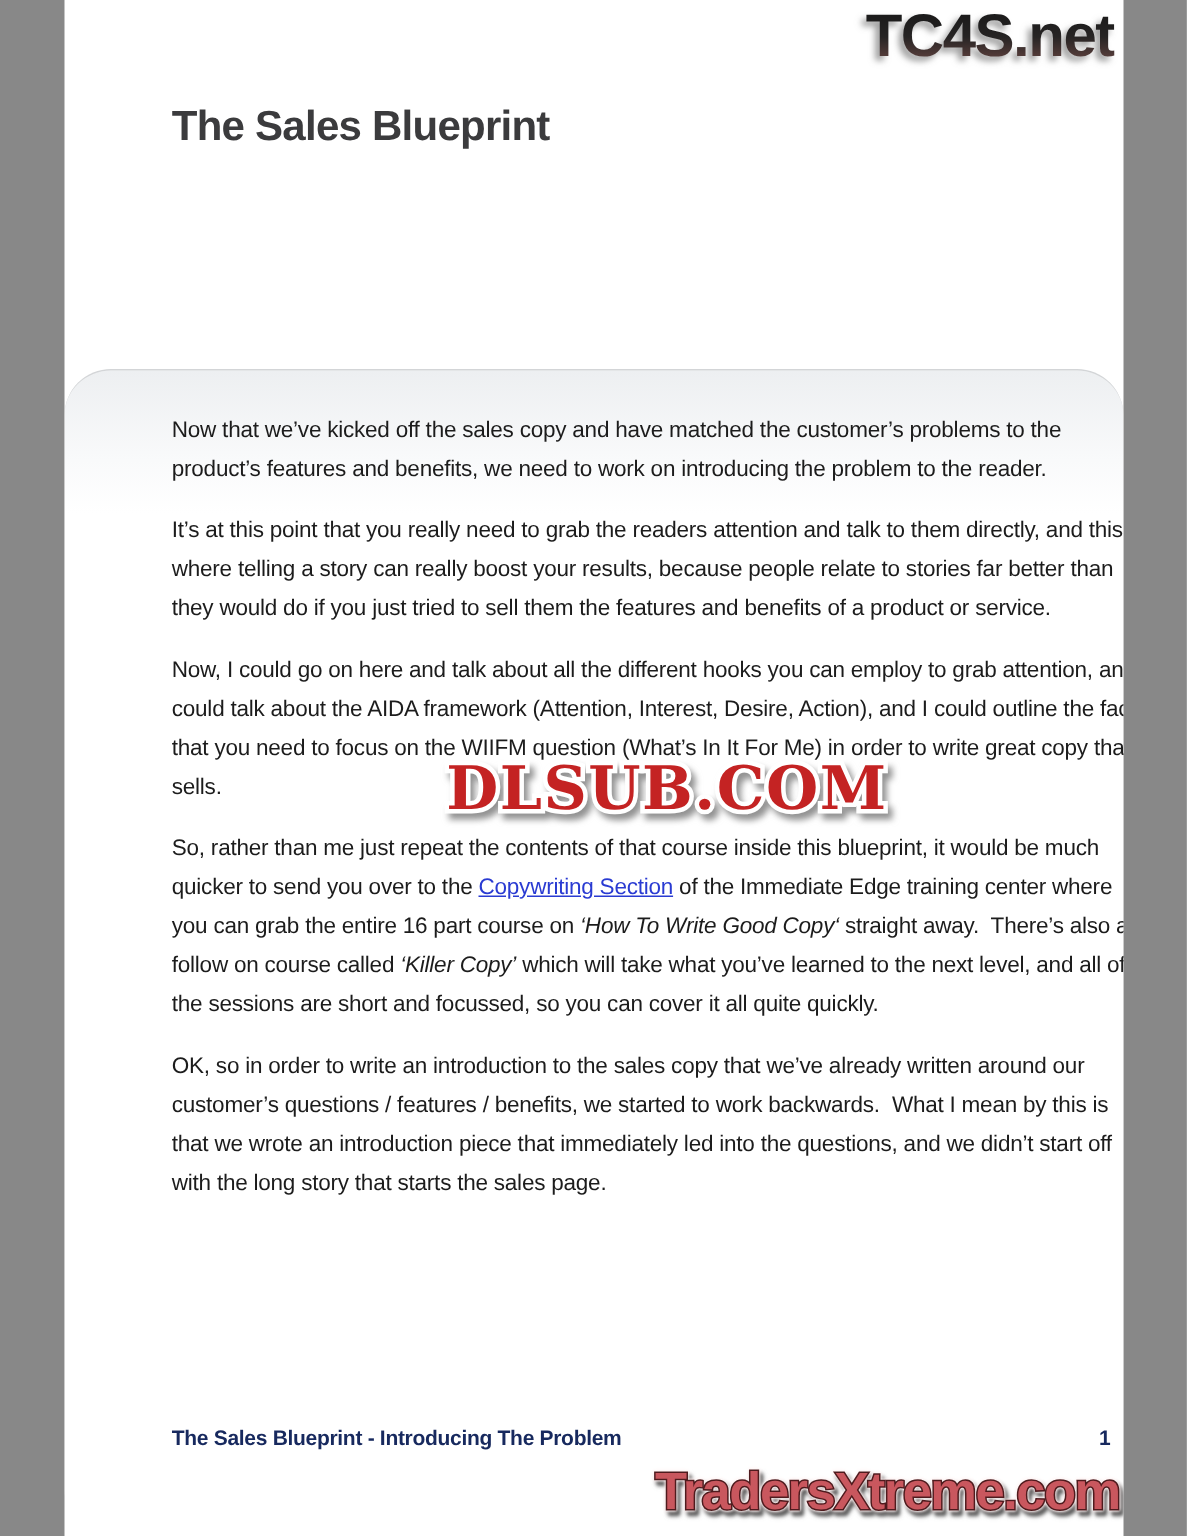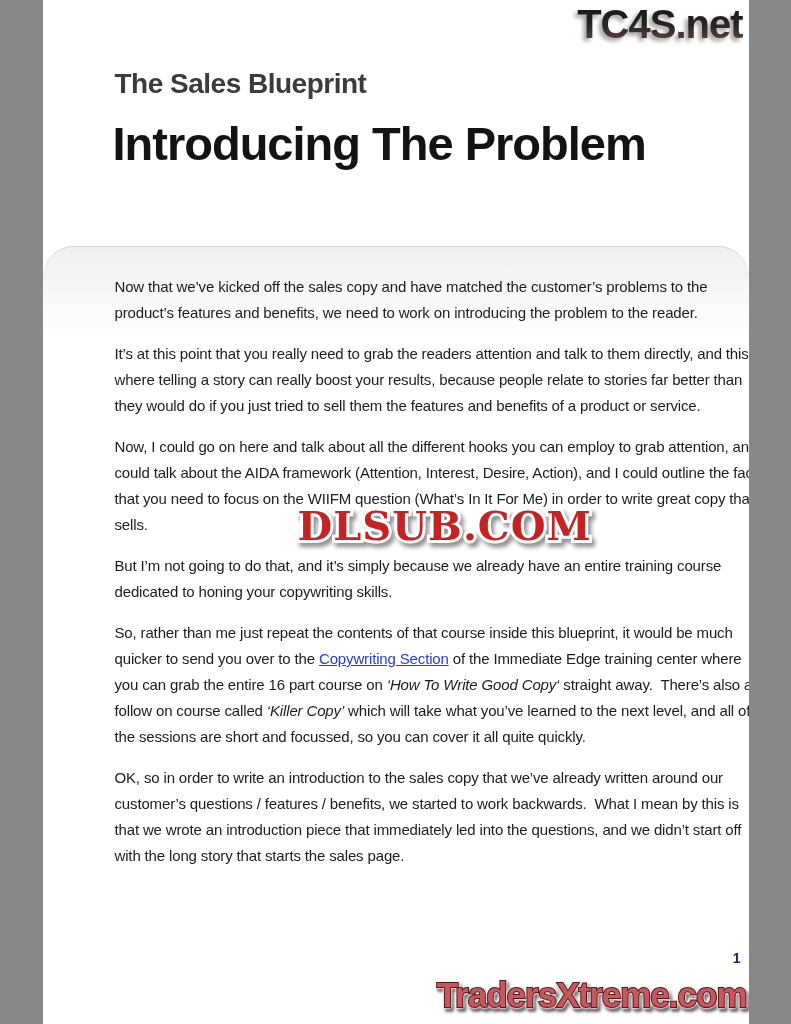--- a/index.html
+++ b/index.html
@@ -86,33 +86,32 @@
 </style>
 </head>
 <body>
 
 <div class="page">
 
   <div class="site-logo">TC4S.net</div>
 
   <div class="eyebrow">The Sales Blueprint</div>
 
-  <div class="doc-title">Introducing The Problem</div>
 
   <div class="content-section">
     <div class="body-text">
         <p><span>Now that we’ve kicked off the sales copy and have matched the customer’s problems to the product’s features and benefits, we need to work on introducing the problem to the reader.</span></p>
         <p><span>It’s at this point that you really need to grab the readers attention and talk to them directly, and this is where telling a story can really boost your results, because people relate to stories far better than they would do if you just tried to sell them the features and benefits of a product or service.</span></p>
         <p><span>Now, I could go on here and talk about all the different hooks you can employ to grab attention, and I could talk about the AIDA framework (Attention, Interest, Desire, Action), and I could outline the fact that you need to focus on the WIIFM question (What’s In It For Me) in order to write great copy that sells.</span></p>
-        <p><span>But I’m not going to do that, and it’s simply because we already have an entire training course dedicated to honing your copywriting skills.</span></p>
         <p><span>So, rather than me just repeat the contents of that course inside this blueprint, it would be much quicker to send you over to the </span><a href="#">Copywriting Section</a><span> of the Immediate Edge training center where you can grab the entire 16 part course on </span><span class="it">‘How To Write Good Copy‘</span><span> straight away.&nbsp; There’s also a follow on course called </span><span class="it">‘Killer Copy’</span><span> which will take what you’ve learned to the next level, and all of the sessions are short and focussed, so you can cover it all quite quickly.</span></p>
         <p><span>OK, so in order to write an introduction to the sales copy that we’ve already written around our customer’s questions / features / benefits, we started to work backwards.&nbsp; What I mean by this is that we wrote an introduction piece that immediately led into the questions, and we didn’t start off with the long story that starts the sales page.</span></p>
       </div>
   </div>
 
   <div class="wm-center">DLSUB.COM</div>
 
+  <div class="footer-left">The Sales Blueprint - Introducing The Problem</div>
 
   <div class="footer-page">1</div>
 
   <div class="wm-bottom">TradersXtreme.com</div>
 
 </div>
 
 </body></html>

